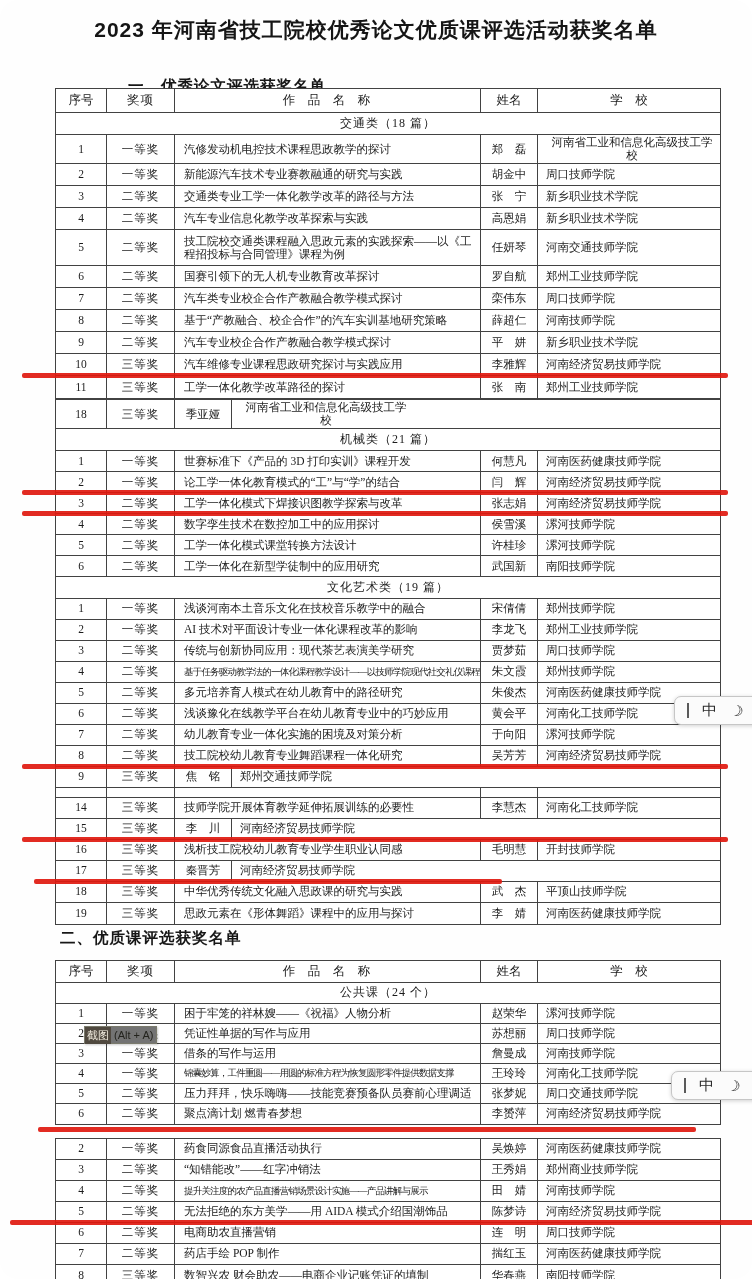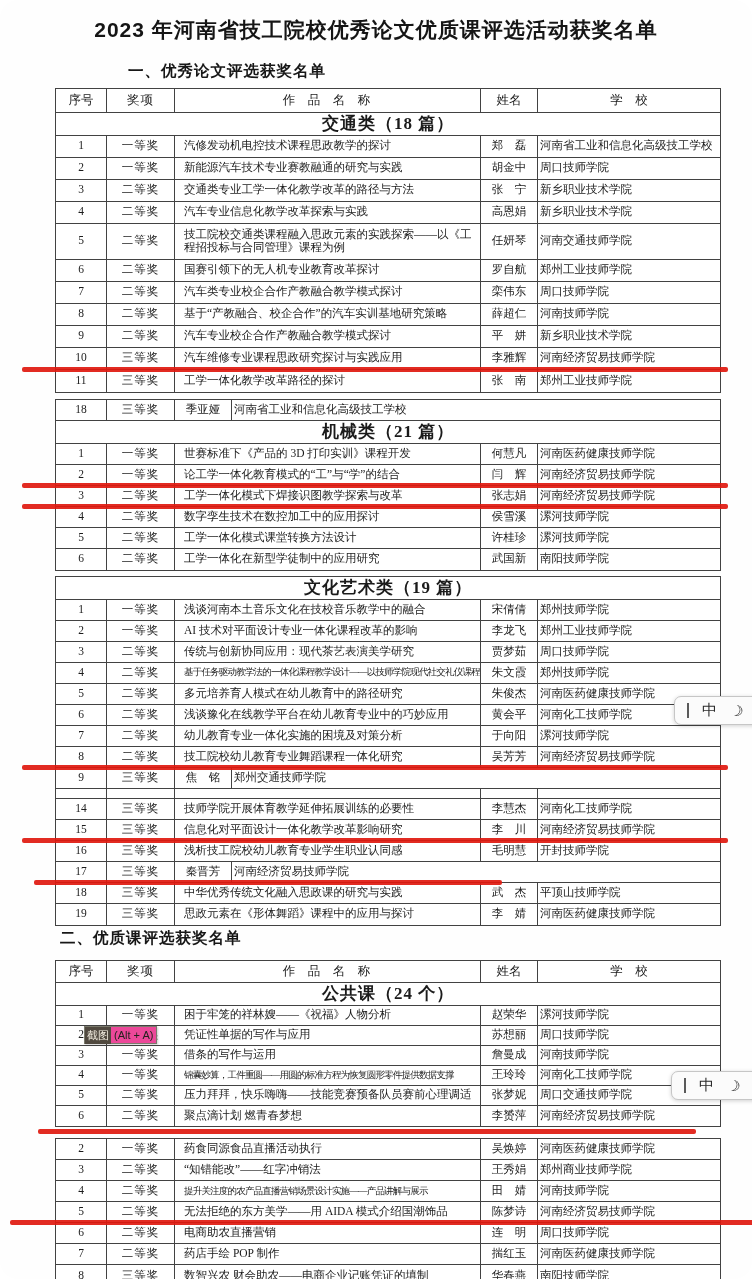--- a/index.html
+++ b/index.html
@@ -13,43 +13,43 @@
 
   .doc-title{
     position:absolute;top:16px;left:0;width:752px;text-align:center;
     font-family:"Liberation Sans","DejaVu Sans",sans-serif;
     font-weight:bold;font-size:21px;letter-spacing:1px;color:#151515;
   }
   .sec-heading{
     position:absolute;font-family:"Liberation Sans","DejaVu Sans",sans-serif;
     font-weight:bold;font-size:15.5px;color:#171717;letter-spacing:1px;
   }
-  .sec-1{left:128px;top:61px;text-align:right;}
+  .sec-1{left:128px;top:76px;text-align:right;}
   .sec-2{left:60px;top:928px;}
 
   .tbl{
     position:absolute;left:55px;width:666px;
     border:1px solid var(--bd);
     background:#fff;
     box-sizing:border-box;
     font-size:11.5px;
   }
   .row{display:flex;align-items:stretch;position:relative;min-height:var(--rh,22px);box-sizing:border-box;}
   .row:not(:last-child){border-bottom:1px solid var(--bd);}
   .row>*{display:flex;align-items:center;justify-content:center;box-sizing:border-box;padding:1px 2px;line-height:1.15;}
   .row>*+*{border-left:1px solid var(--bd);}
   .c-no{width:50px;flex:0 0 50px;}
   .c-award{width:68px;flex:0 0 68px;letter-spacing:1px;}
   .c-work{flex:1 1 auto;justify-content:flex-start;text-align:left;padding:2px 4px 2px 9px;}
   .c-name{width:57px;flex:0 0 57px;}
-  .c-school{width:183px;flex:0 0 183px;justify-content:flex-start;text-align:center;}
+  .c-school{width:183px;flex:0 0 183px;justify-content:flex-start;text-align:center;padding-left:8px;}
   .header-row{min-height:24px;font-weight:normal;font-size:12.5px;}
   .header-row .c-work,.header-row .c-school{justify-content:center;text-align:right;padding-left:2px;}
   .cat-row{min-height:22px;}
-  .cat-cell{flex:1 1 auto;font-weight:bold;font-size:17px;letter-spacing:1px;}
+  .cat-cell{flex:1 1 auto;font-weight:normal;font-size:12px;letter-spacing:1px;}
   .tall{min-height:36px;}
   .sliver{min-height:10px;height:10px;overflow:hidden;}
   .small{font-size:9.5px;letter-spacing:-0.8px;white-space:nowrap;overflow:hidden;}
 
   
   .block-0{top:88px;--rh:22px;}
   .block-1{top:399px;--rh:21px;}
   .block-2{top:576px;--rh:21px;}
   .block-3{top:960px;--rh:20px;}
   .block-3 .header-row{min-height:22px;}
@@ -75,21 +75,21 @@
     font-size:15px;color:#2a2a2a;box-sizing:border-box;
   }
   .ime-1{left:674px;top:696px;}
   .ime-2{left:671px;top:1071px;}
   .ime-cursor{width:2px;height:15px;background:#5a5a5a;display:inline-block;}
   .ime-moon{font-size:15px;transform:rotate(14deg);}
 
   
   .tooltip{
     position:absolute;z-index:10;left:84px;top:1026px;height:16px;
-    background:#ec4899;border:1px solid #7a7a6c;
+    background:#737373;border:1px solid #7a7a6c;
     display:flex;align-items:center;
     font-family:"Liberation Sans","DejaVu Sans",sans-serif;
     font-size:11px;color:#23231d;white-space:nowrap;
     box-shadow:1px 1px 2px rgba(0,0,0,.2);
   }
   .tt-primary{background:#50493f;color:#f4efe2;padding:1px 2px;display:inline-block;}
   .tt-secondary{padding:0 3px;}
 </style>
 </head>
 <body>
@@ -318,21 +318,20 @@
       <div class="row">
         <div class="c-no">14</div>
         <div class="c-award">三等奖</div>
         <div class="c-work">技师学院开展体育教学延伸拓展训练的必要性</div>
         <div class="c-name">李慧杰</div>
         <div class="c-school">河南化工技师学院</div>
       </div>
       <div class="row mark mark-a">
         <div class="c-no">15</div>
         <div class="c-award">三等奖</div>
-        <div class="c-work">信息化对平面设计一体化教学改革影响研究</div>
         <div class="c-name">李　川</div>
         <div class="c-school">河南经济贸易技师学院</div>
       </div>
       <div class="row">
         <div class="c-no">16</div>
         <div class="c-award">三等奖</div>
         <div class="c-work">浅析技工院校幼儿教育专业学生职业认同感</div>
         <div class="c-name">毛明慧</div>
         <div class="c-school">开封技师学院</div>
       </div>

